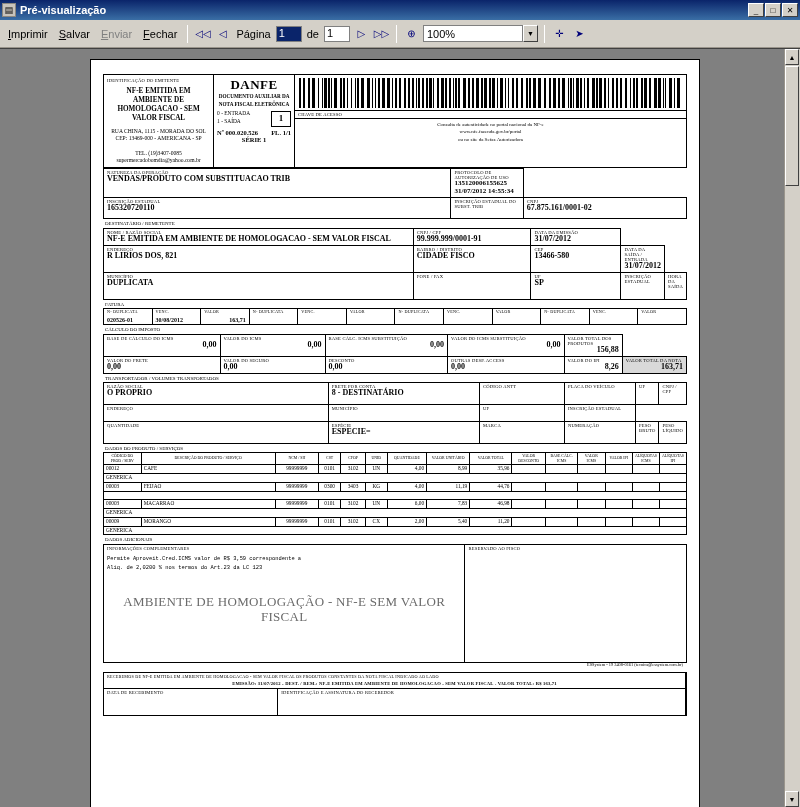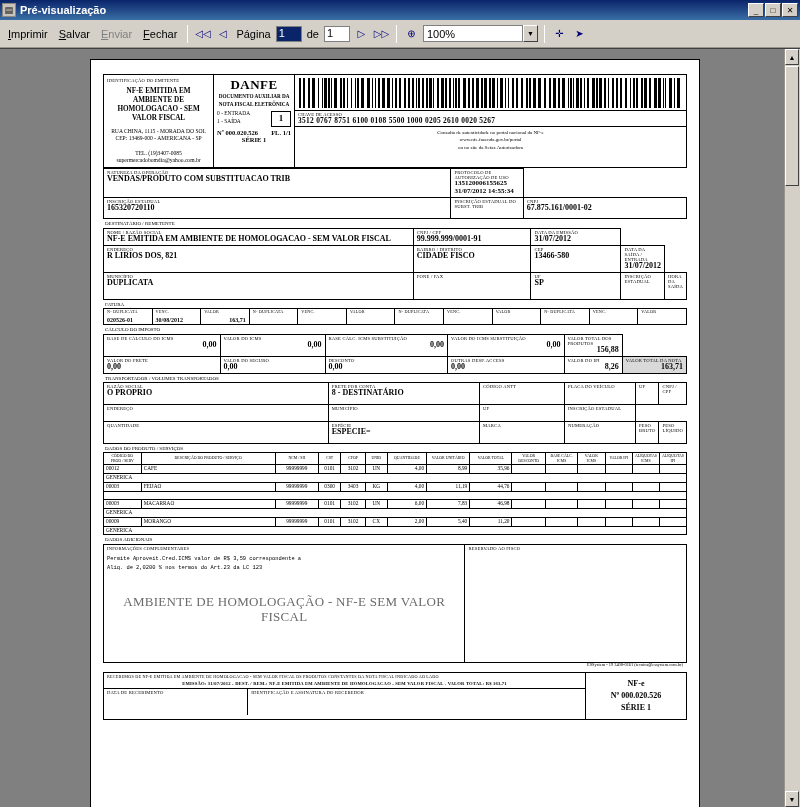--- a/index.html
+++ b/index.html
@@ -398,21 +398,20 @@
                 <i style="width:3px;background:transparent"></i>
                 <i style="width:3px"></i>
                 <i style="width:2px;background:transparent"></i>
                 <i style="width:1px"></i>
                 <i style="width:2px;background:transparent"></i>
                 <i style="width:3px"></i>
                 <i style="width:2px;background:transparent"></i>
               </div>
             <div class="chave-box">
               <div class="lbl">CHAVE DE ACESSO</div>
-              <div class="k">3512 0767 8751 6100 0108 5500 1000 0205 2610 0020 5267</div>
             </div>
             <div class="consulta">
               <div>Consulta de autenticidade no portal nacional da NF-e</div>
               <div>www.nfe.fazenda.gov.br/portal</div>
               <div>ou no site da Sefaz Autorizadora</div>
             </div>
           </div>
         </div>
 
         <table class="w-tab">
@@ -799,25 +798,20 @@
             </div>
             <div style="display:flex; height:26px;">
               <div style="width:30%; border-right:1px solid #000; padding:1px 3px;">
                 <div class="lbl">DATA DE RECEBIMENTO</div>
               </div>
               <div style="flex:1; padding:1px 3px;">
                 <div class="lbl">IDENTIFICAÇÃO E ASSINATURA DO RECEBEDOR</div>
               </div>
             </div>
           </div>
-          <div class="recibo-r">
-            <div>NF-e</div>
-            <div>Nº 000.020.526</div>
-            <div>SÉRIE 1</div>
-          </div>
         </div>
 
       </div>
     </div>
 
     <div class="scroll-v">
       <div class="arrow top">▲</div>
       <div class="thumb"></div>
       <div class="arrow bottom">▼</div>
     </div>

